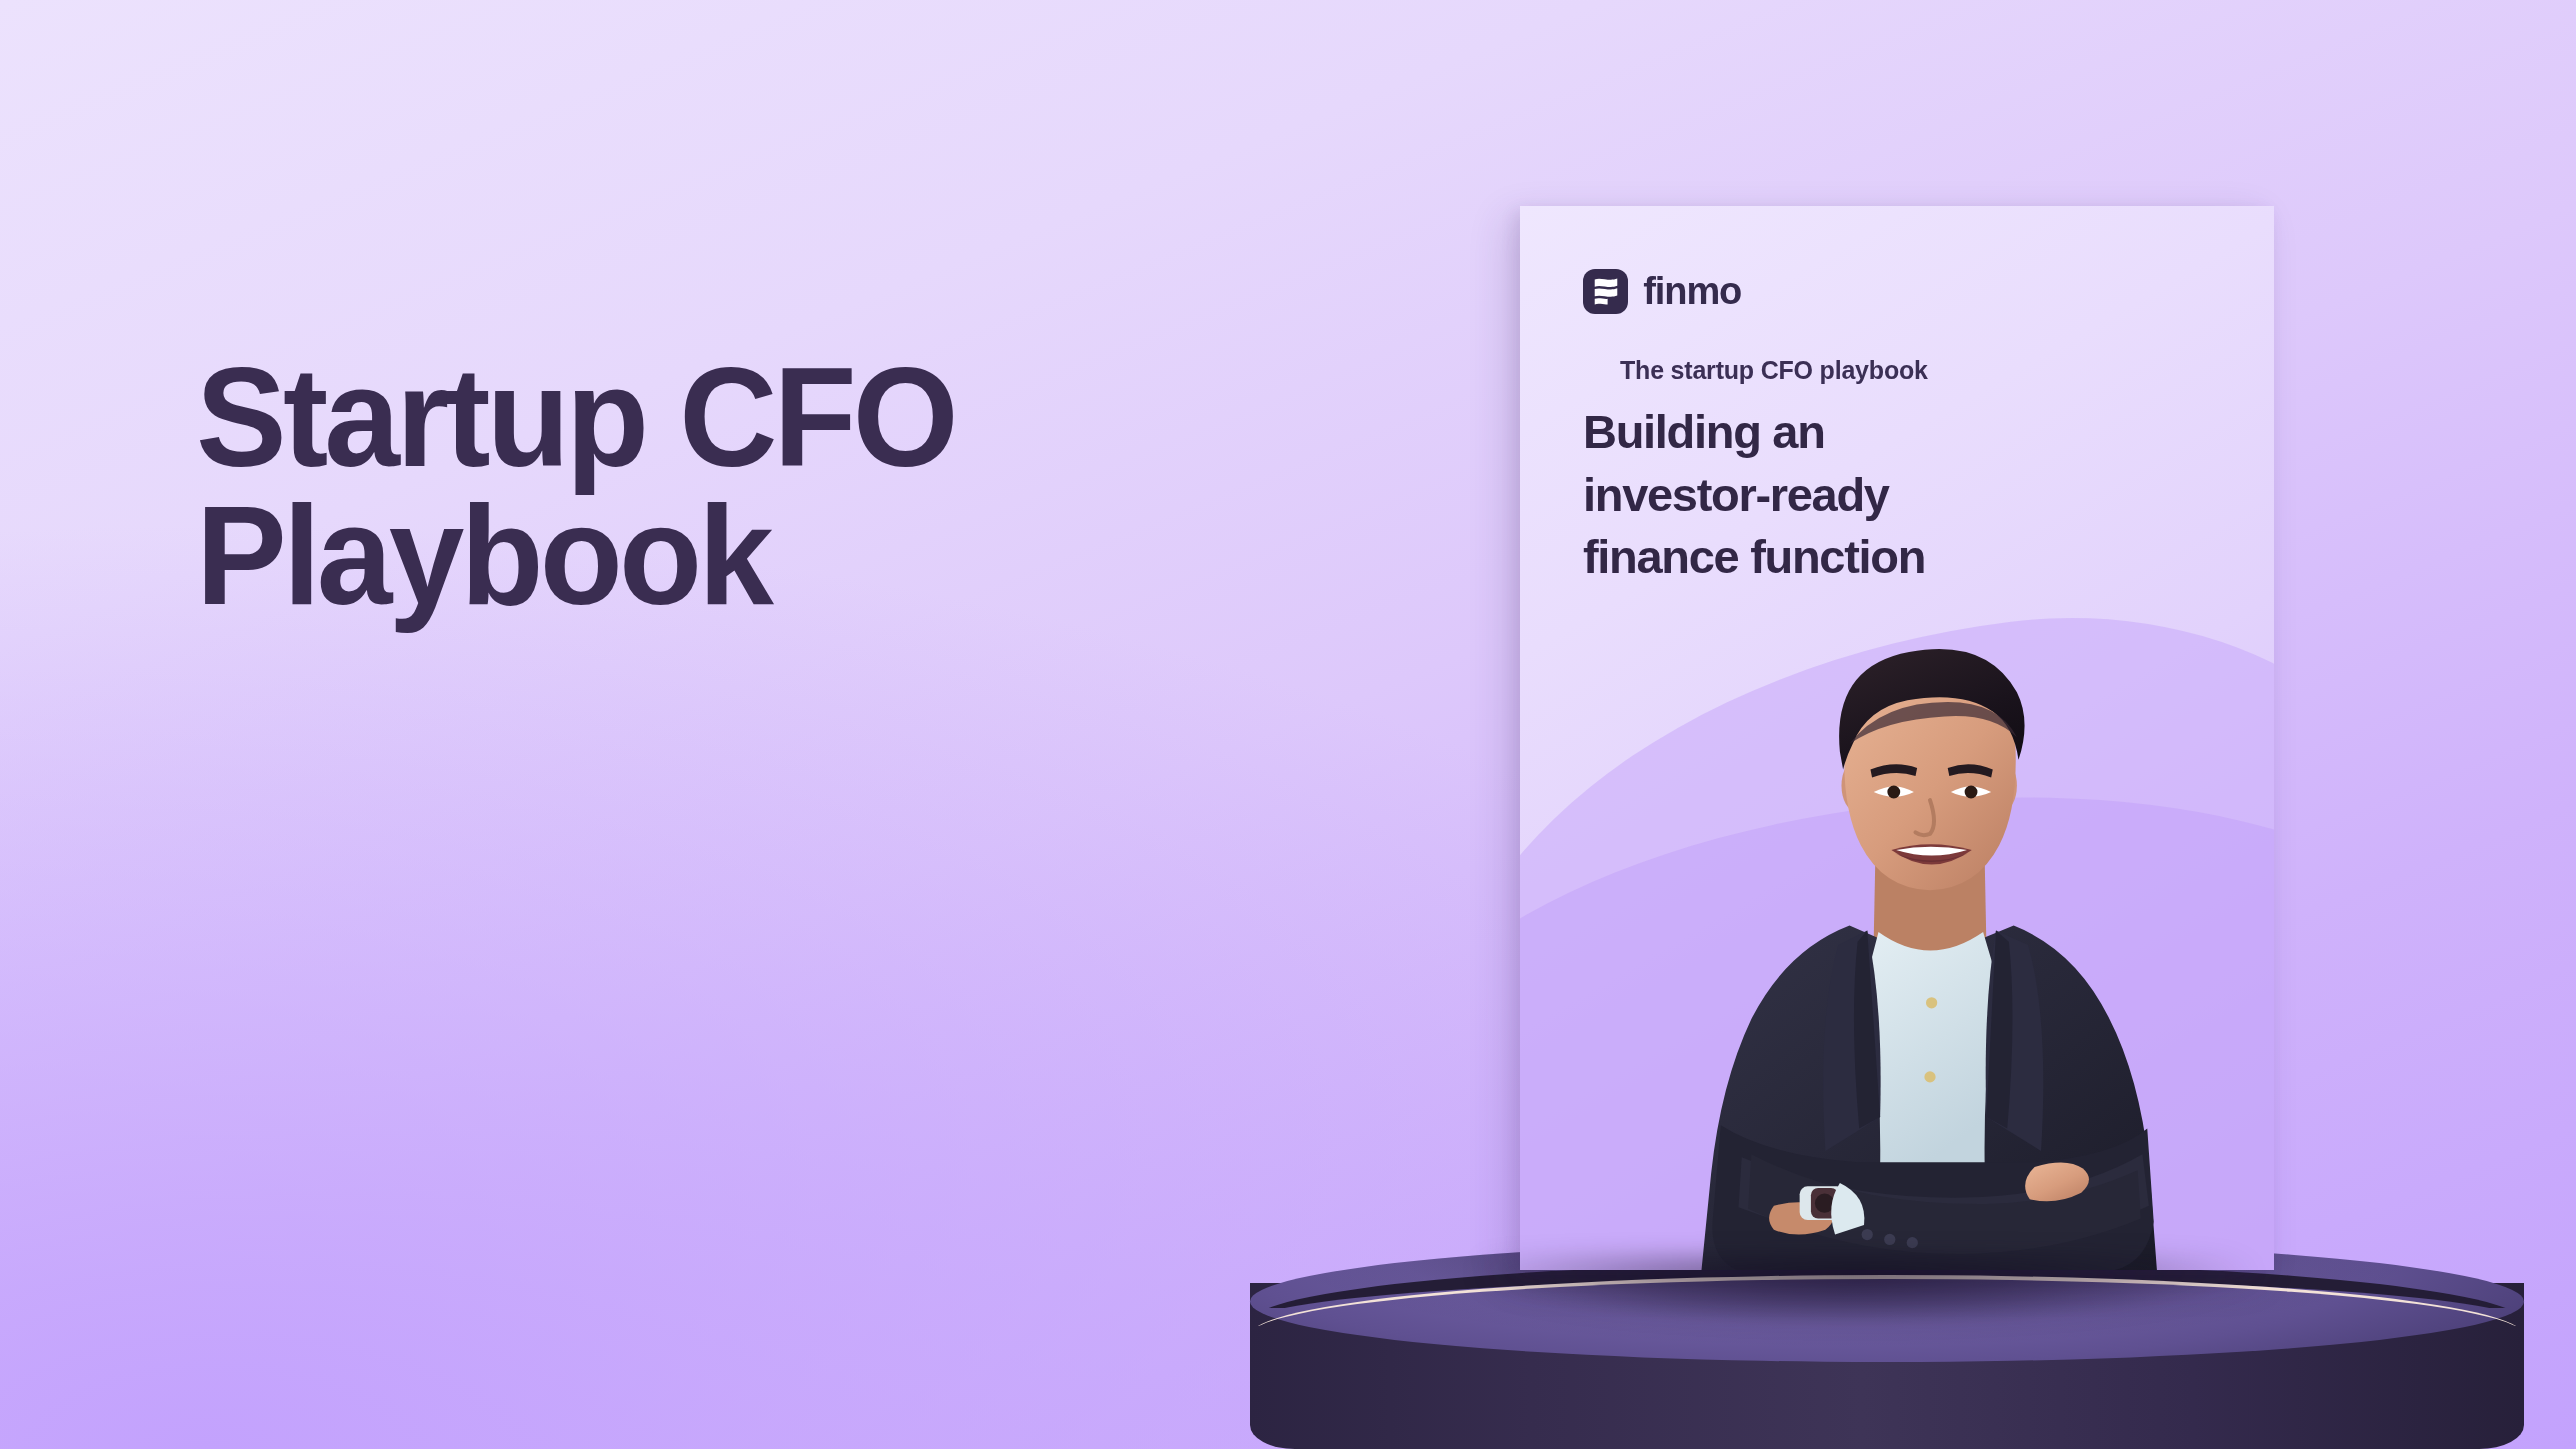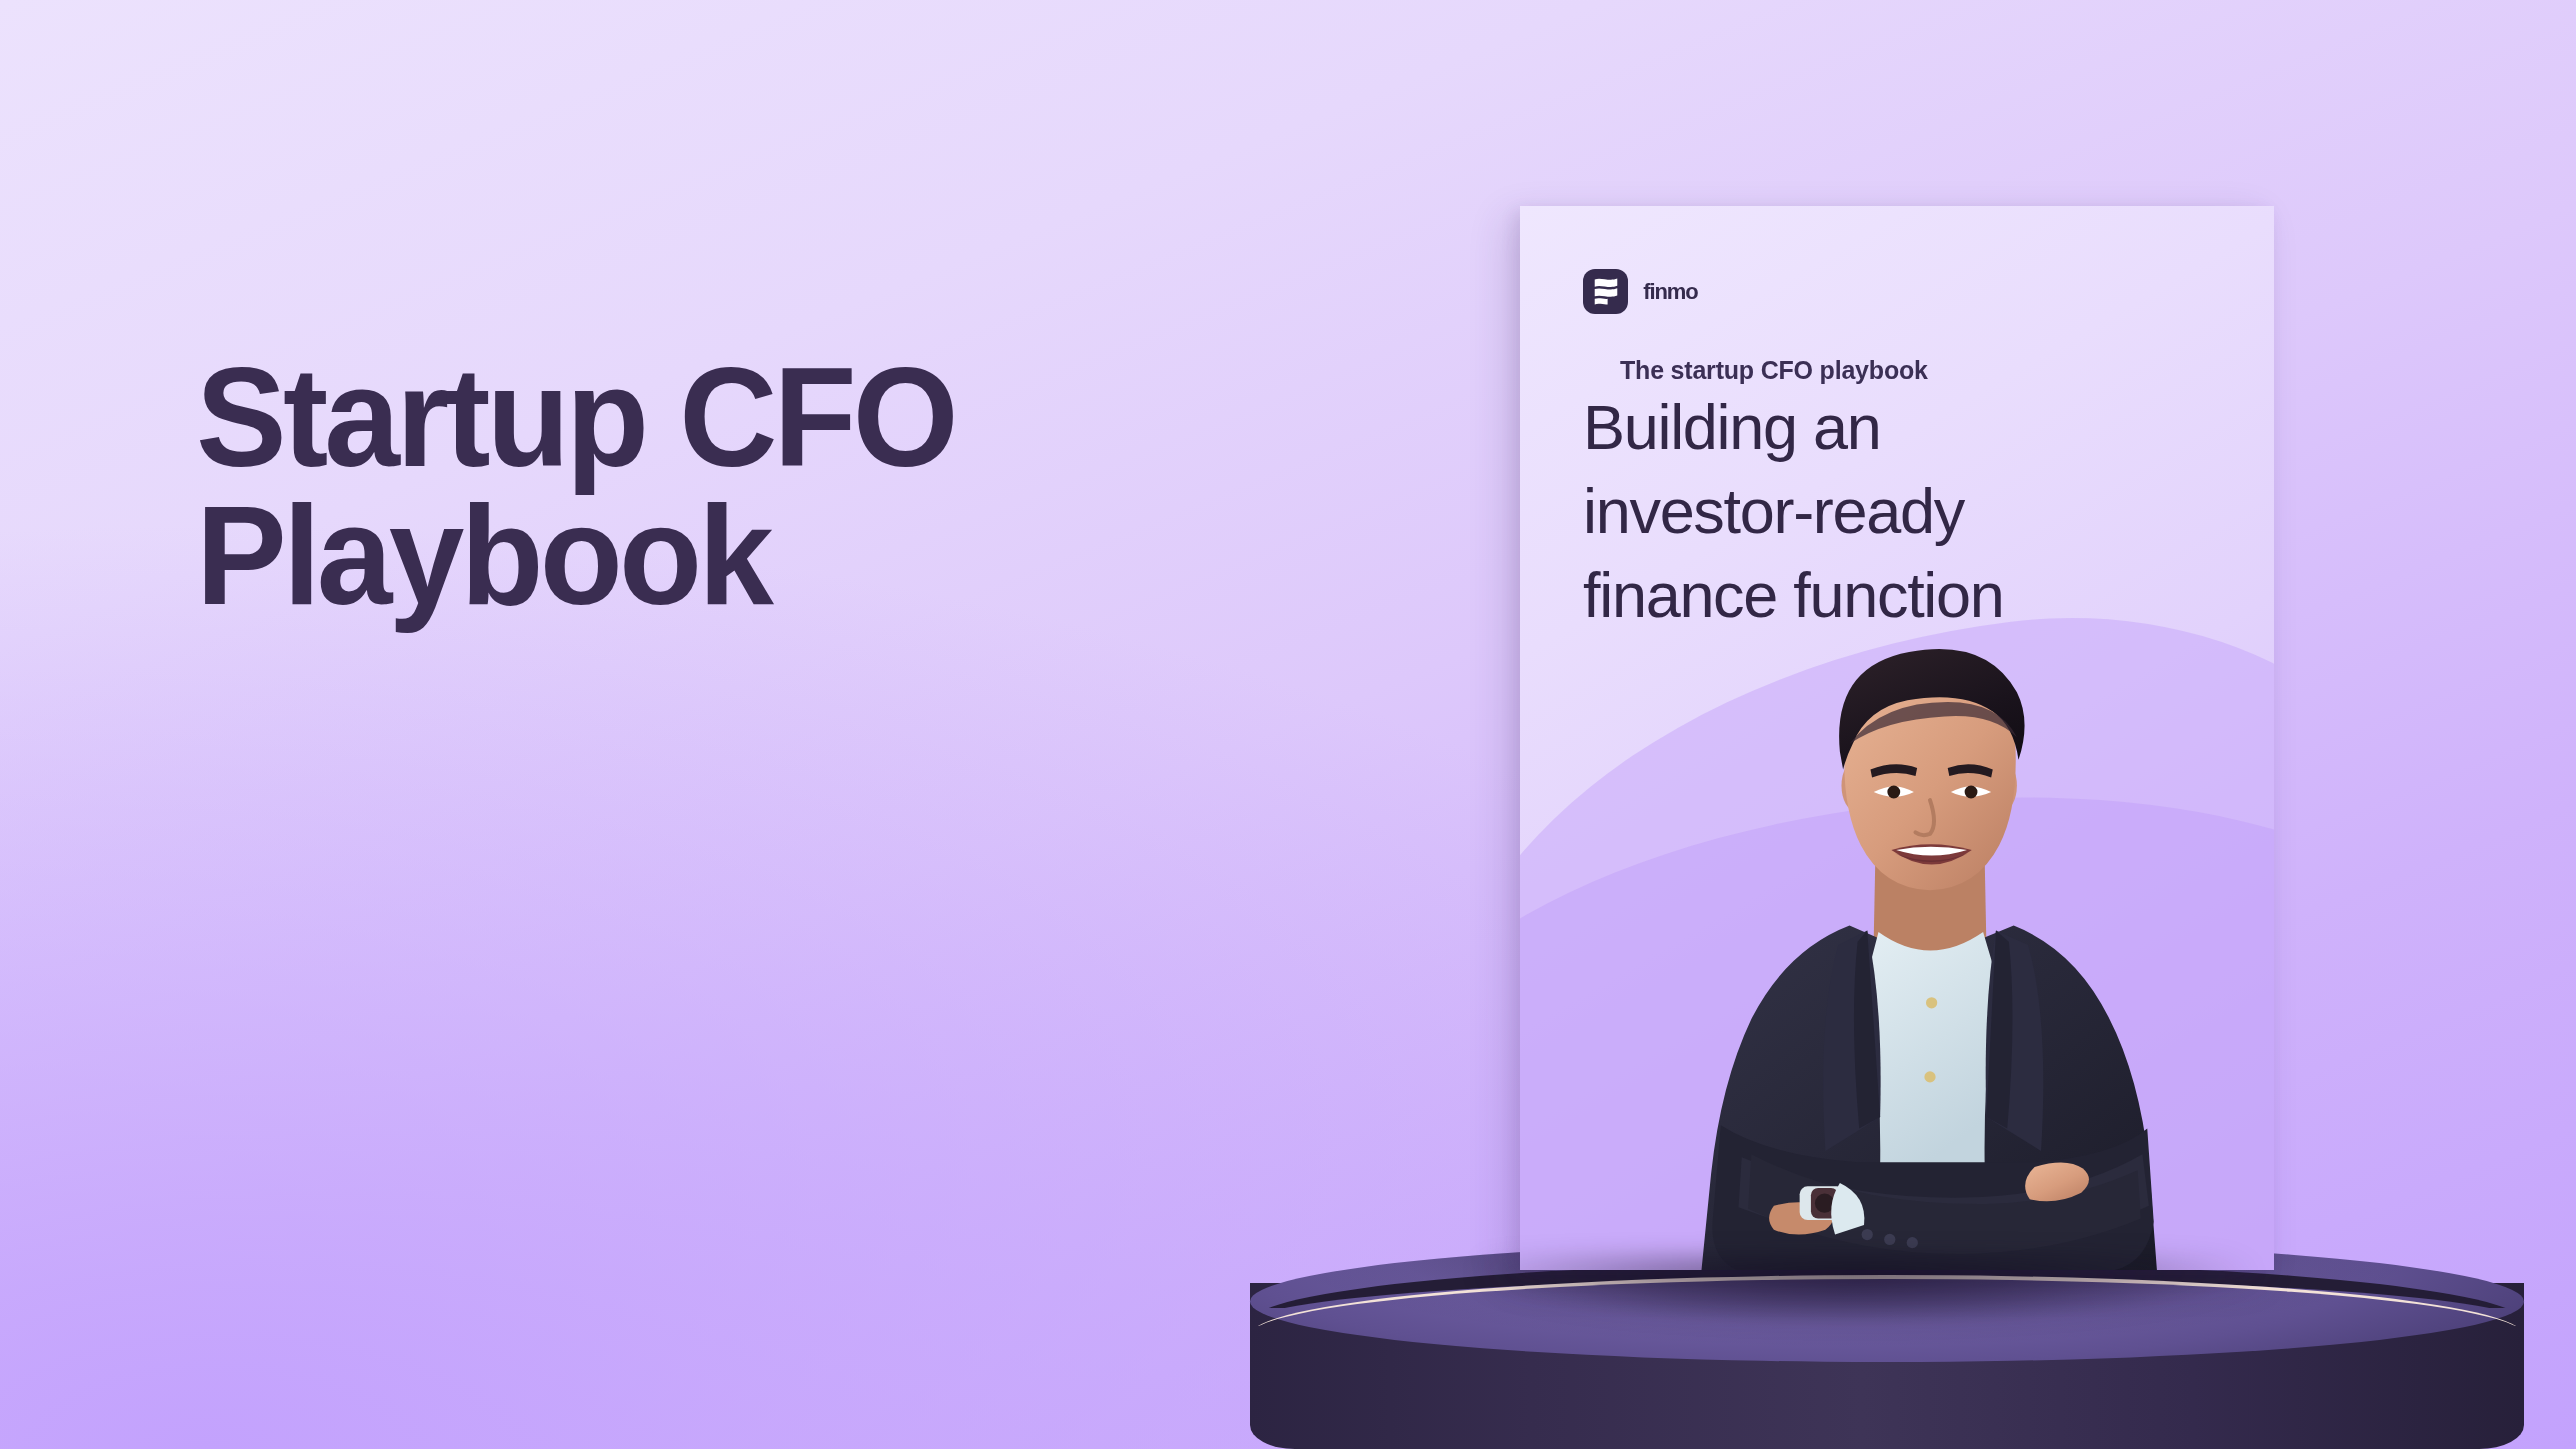--- a/index.html
+++ b/index.html
@@ -118,40 +118,40 @@
   }
   #book-logo-mark {
     width:45px; height:45px;
     border-radius:12px;
     background:#352b4d;
     position:relative;
     flex:0 0 auto;
   }
   #book-logo-mark svg { position:absolute; left:9.7px; top:8px; }
   #book-logo-text {
-    font-size:22px;
+    font-size:38px;
     font-weight:700;
     letter-spacing:-1.1px;
     color:#352b4d;
   }
   #book-eyebrow {
     position:absolute;
     left:63px; top:150px;
     font-size:25px;
     font-weight:700;
     letter-spacing:-0.2px;
     color:#3b2f55;
     margin-left:37px;
   }
   #book-title {
     position:absolute;
-    left:63px; top:180px;
+    left:63px; top:195px;
     width:628px;
-    font-size:63px;
-    font-weight:400;
+    font-size:47px;
+    font-weight:700;
     line-height:1.33;
     letter-spacing:-1.3px;
     color:#322746;
     white-space:pre-line;
   }
 
   
   #book-person {
     position:absolute;
     left:64px;

